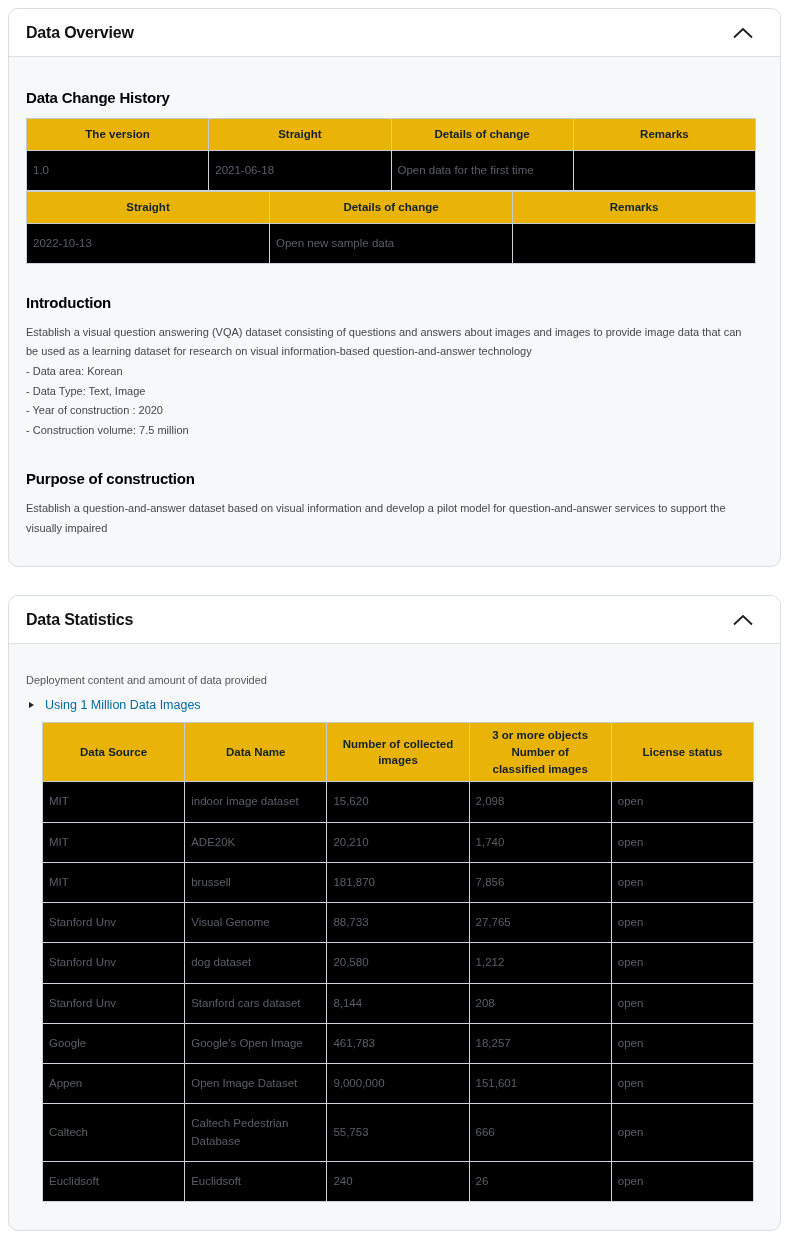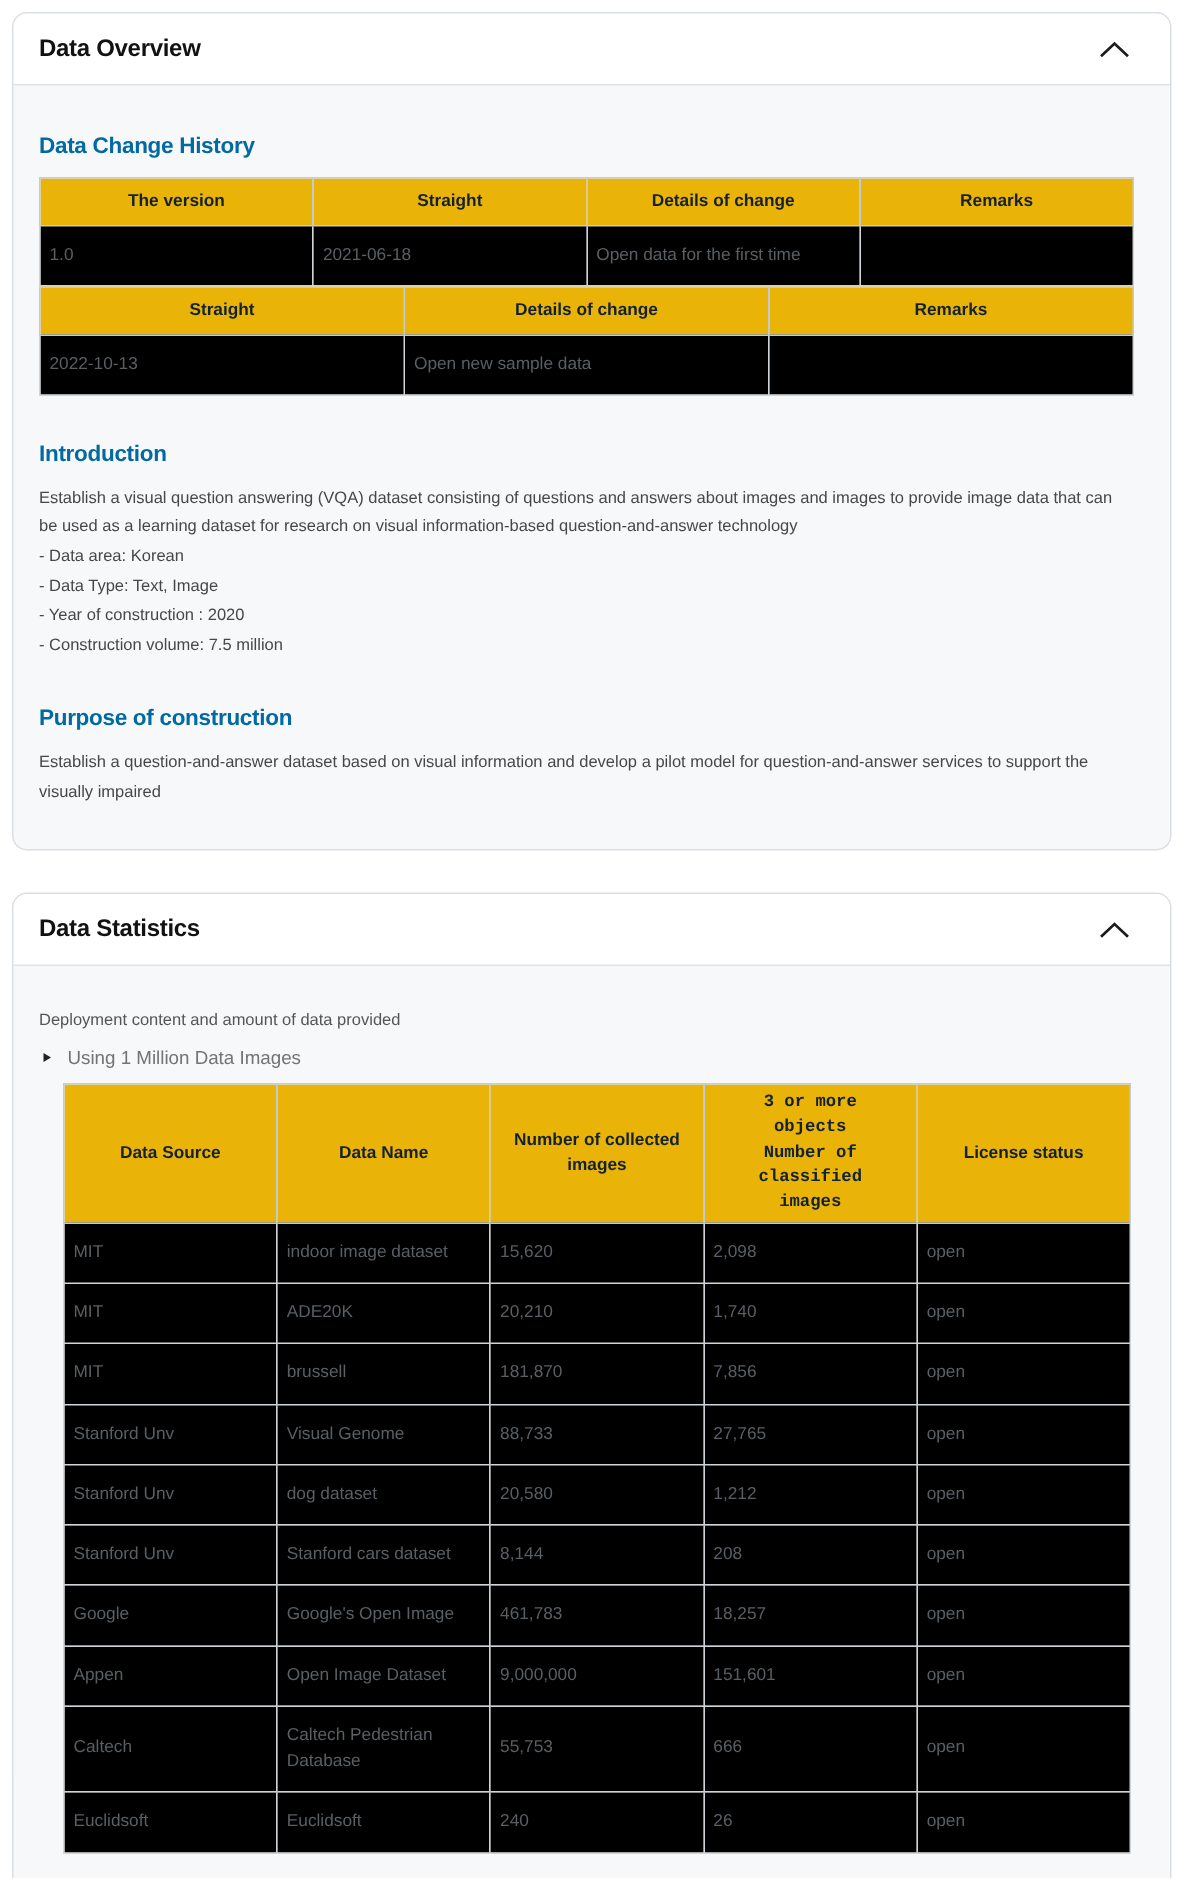--- a/index.html
+++ b/index.html
@@ -24,42 +24,42 @@
     border-bottom: 1px solid #dde2e6;
     height: 48px;
     display: flex; align-items: center; justify-content: space-between;
     padding: 0 22px 0 17px;
   }
   .card-title { font-size: 16px; font-weight: bold; color: #121212; letter-spacing: -0.2px; }
   .chev-btn { background: none; border: none; cursor: pointer; display: flex; align-items: center; padding: 4px; }
   .card-body { padding: 18px 24px 28px 17px; }
 
   
-  .sub-heading { font-size: 15px; font-weight: bold; color: #0369a1; margin: 30px 0 12px; letter-spacing: -0.2px; }
+  .sub-heading { font-size: 15px; font-weight: bold; color: #000000; margin: 30px 0 12px; letter-spacing: -0.2px; }
   .sub-heading.first { margin-top: 14px; }
   .body-text { font-size: 11px; color: #474747; line-height: 1.78; white-space: pre-line; }
   .muted-text { font-size: 11px; color: #555; margin: 12px 0 12px; }
 
   
   table { border-collapse: collapse; width: 100%; table-layout: fixed; background: #fff; }
   .data-table { border: 1px solid #8f979e; }
   .data-table th {
     background: #eab308; color: #13222e; font-weight: bold;
     font-size: 11.5px; text-align: center; padding: 7px 6px;
     border: 1px solid #c3ccd3; line-height: 1.45;
   }
   .data-table td {
     background: #000000; color: #5a5f64; font-size: 11.5px; text-align: left;
     padding: 11px 6px; border: 1px solid #cfd4d8; line-height: 1.5;
   }
-  .data-table th.multiline { white-space: pre-line; padding: 4px 21px; font-family: Liberation Mono, monospace; }
+  .data-table th.multiline { white-space: pre-line; padding: 4px 21px; }
   .stats-wrap { margin-left: 16px; margin-right: 2px; }
 
   
-  .bullet-row { display: flex; align-items: baseline; font-size: 12.5px; color: #737373; margin: 8px 0 10px; }
+  .bullet-row { display: flex; align-items: baseline; font-size: 12.5px; color: #0369a1; margin: 8px 0 10px; }
   .bullet-row .blt {
     flex: none; width: 0; height: 0; align-self: center;
     border-left: 5px solid #222; border-top: 3px solid transparent; border-bottom: 3px solid transparent;
     margin-right: 11px; margin-left: 3px;
   }
 </style>
 </head>
 <body>
 
 <div class="page">

